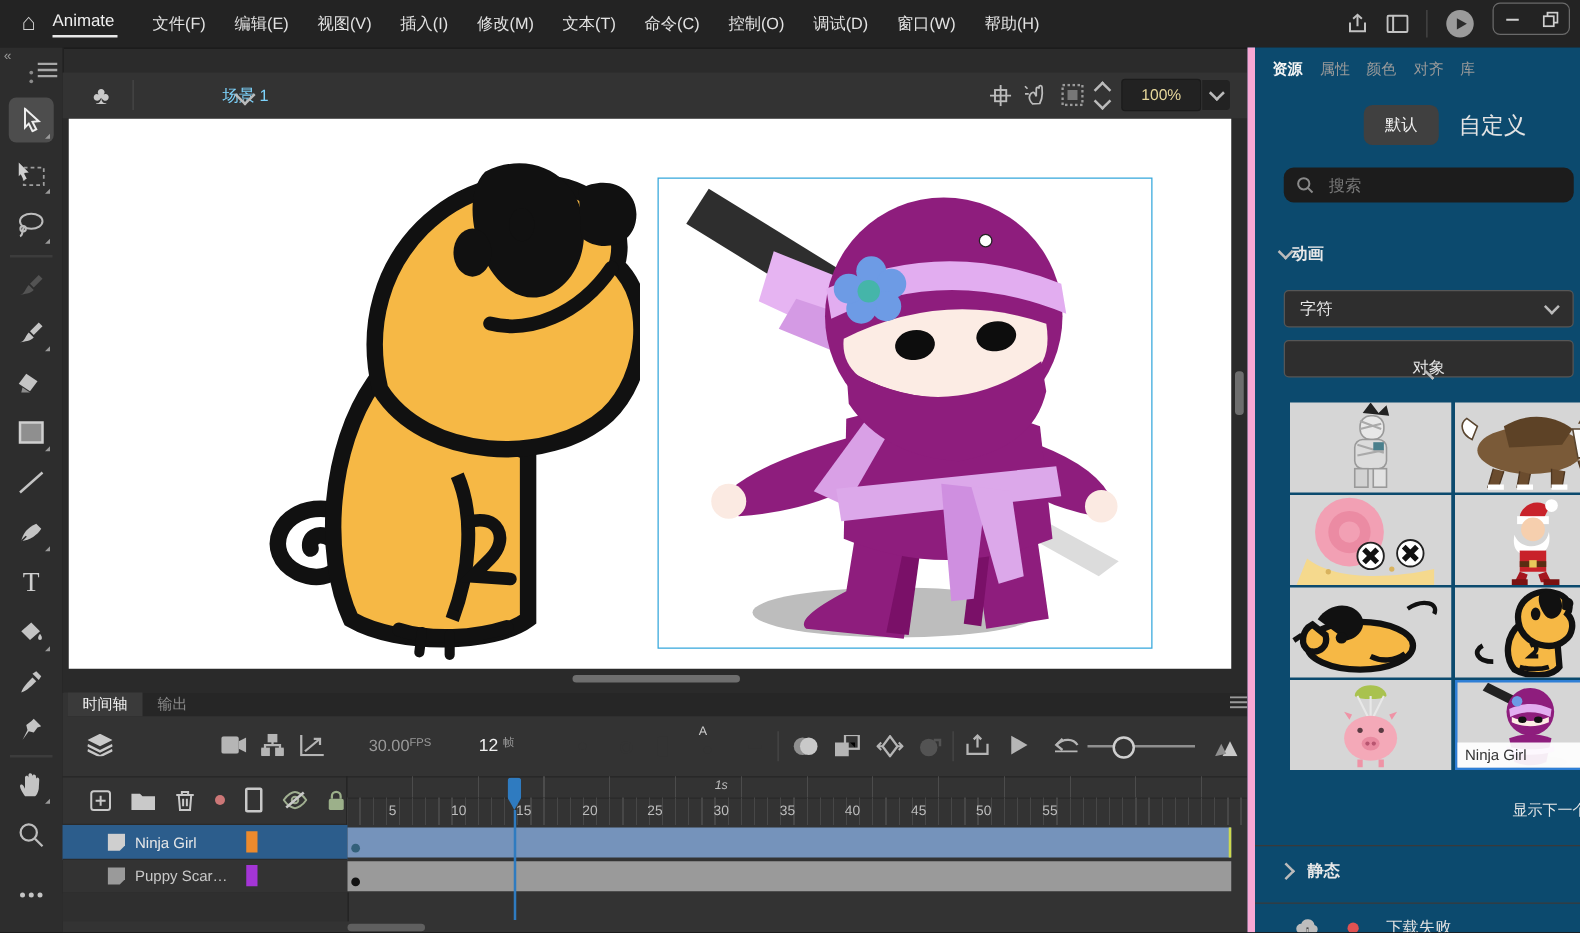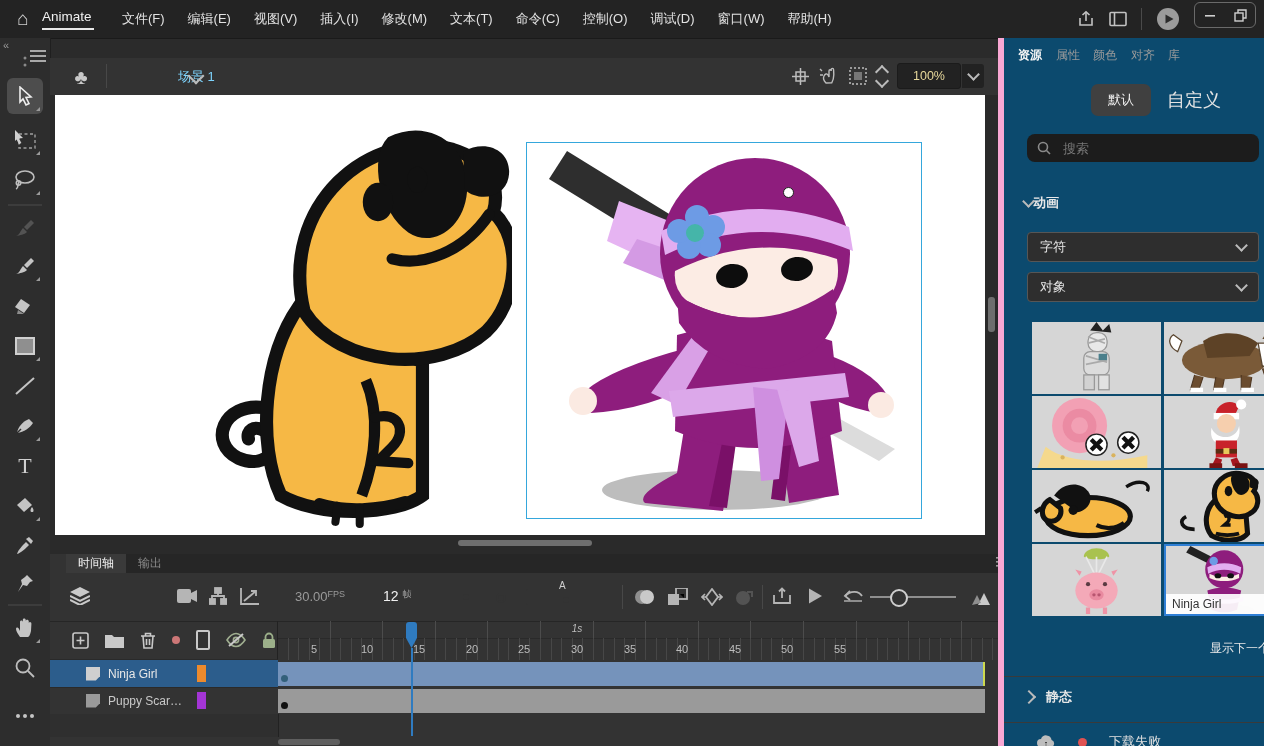--- a/index.html
+++ b/index.html
@@ -47,21 +47,21 @@
   .stepper .dn{transform:rotate(45deg);margin-top:-3px;}
   
   #canvas-wrap{left:50px;top:95px;width:948px;height:459px;background:#2a2a2a;}
   #stage{left:5px;top:0;width:930px;height:440px;background:#fff;}
   #sel-box{border:1px solid #35a7dc;}
   #origin-dot{width:9px;height:9px;border:1.5px solid #222;border-radius:50%;background:#fff;}
   #v-scroll{width:7px;height:35px;background:#6e6e6e;border-radius:3px;}
   #h-scroll{width:134px;height:6px;background:#6e6e6e;border-radius:3px;}
   
   #timeline{left:50px;top:554px;width:948px;height:192px;background:#333;}
-  #tl-tabs{left:16px;top:0;width:948px;height:19px;background:#262626;}
+  #tl-tabs{left:4px;top:0;width:948px;height:19px;background:#262626;}
   .tl-tab{height:19px;display:flex;align-items:center;padding:0 12px;font-size:12px;}
   .tl-tab.active{background:#3a3a3a;color:#efefef;}
   .tl-tab.idle{color:#8a8a8a;}
   #tl-menu{right:4px;top:3px;}
   #tl-controls{left:0;top:19px;width:948px;height:48px;border-bottom:1px solid #262626;}
   .sq{width:16px;height:16px;background:#b3b3b3;border-radius:2px;position:relative;}
   .sq.dark{background:#8f8f8f;}
   .sq .dot{position:absolute;left:5px;top:5px;width:6px;height:6px;background:#333;border-radius:50%;}
   .sq .ring{position:absolute;left:4px;top:4px;width:6px;height:6px;border:2px solid #333;border-radius:50%;}
   .sq .half{position:absolute;left:0;top:0;width:8px;height:16px;background:#333;border-radius:2px 0 0 2px;}
@@ -596,21 +596,21 @@
 
     <div class="abs row" style="left:20px;top:156px;gap:0;">
       <span class="chev" style="width:7px;height:7px;margin-top:-4px;"></span>
       <span class="section-head">动画</span>
     </div>
 
     <div class="dropdown abs" style="top:194px;">
       <span>字符</span>
       <span class="chev" style="width:7px;height:7px;margin-top:-4px;"></span>
     </div>
-    <div class="dropdown abs" style="top:234px;">
+    <div class="dropdown abs" style="top:234px;flex-direction:column;">
       <span>对象</span>
       <span class="chev" style="width:7px;height:7px;margin-top:-4px;"></span>
     </div>
 
     <div class="cell" style="left:28px;top:284px;">
       <svg width="129" height="72" viewBox="0 0 60 34">
         <path d="M27 4l3-4 3 4 3-3 1 4z" fill="#222"></path>
         <rect x="26" y="5" width="9" height="9" rx="4" fill="#e8e8e8" stroke="#999" stroke-width=".6"></rect>
         <rect x="24" y="14" width="12" height="11" rx="3" fill="#dcdcdc" stroke="#999" stroke-width=".6"></rect>
         <path d="M26 7l8 3M26 10l8-2M25 16l10 3M25 20l10-2" stroke="#aaa" stroke-width=".8"></path>

